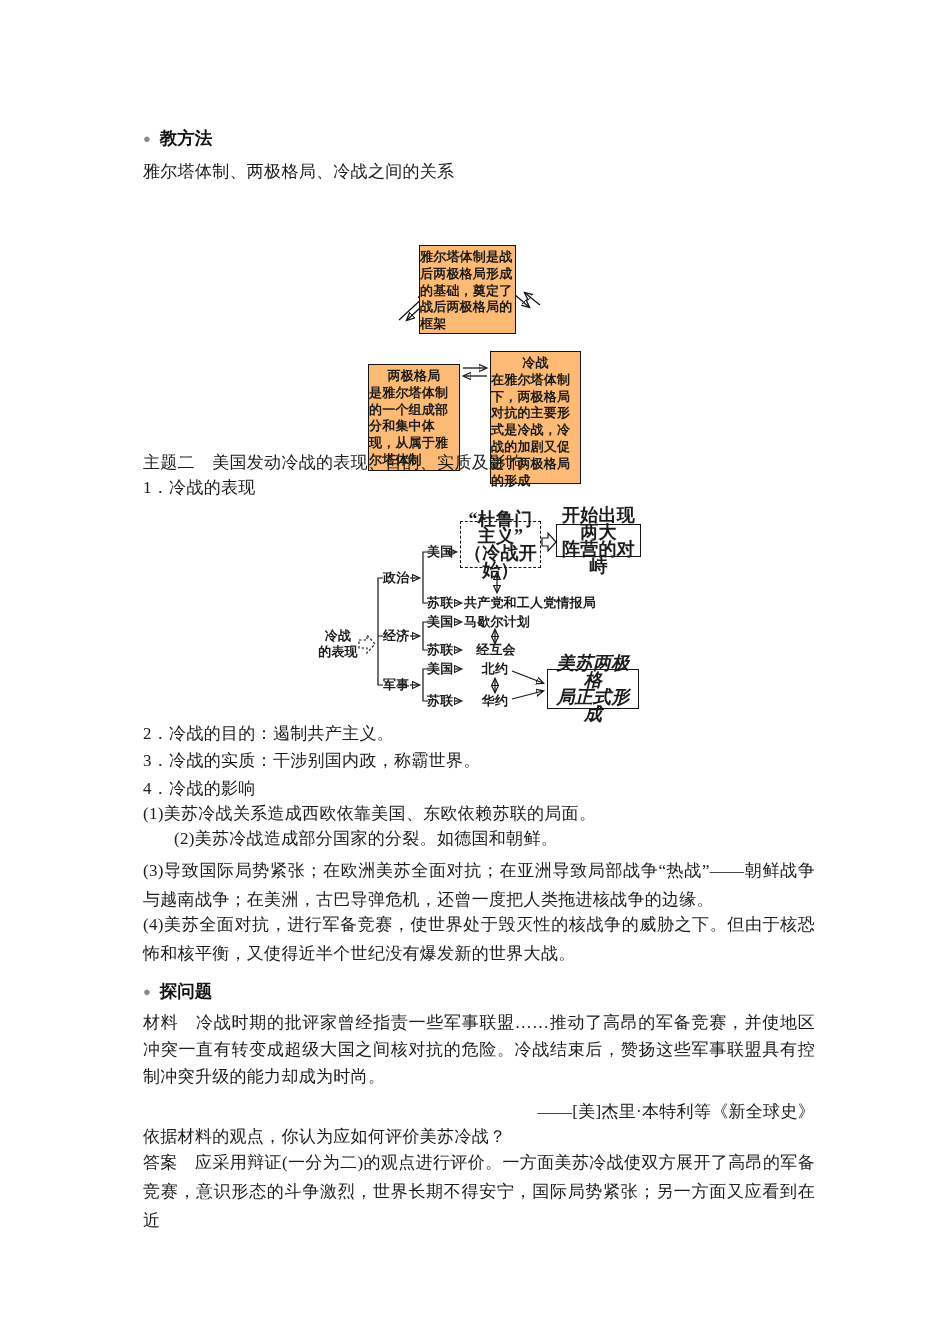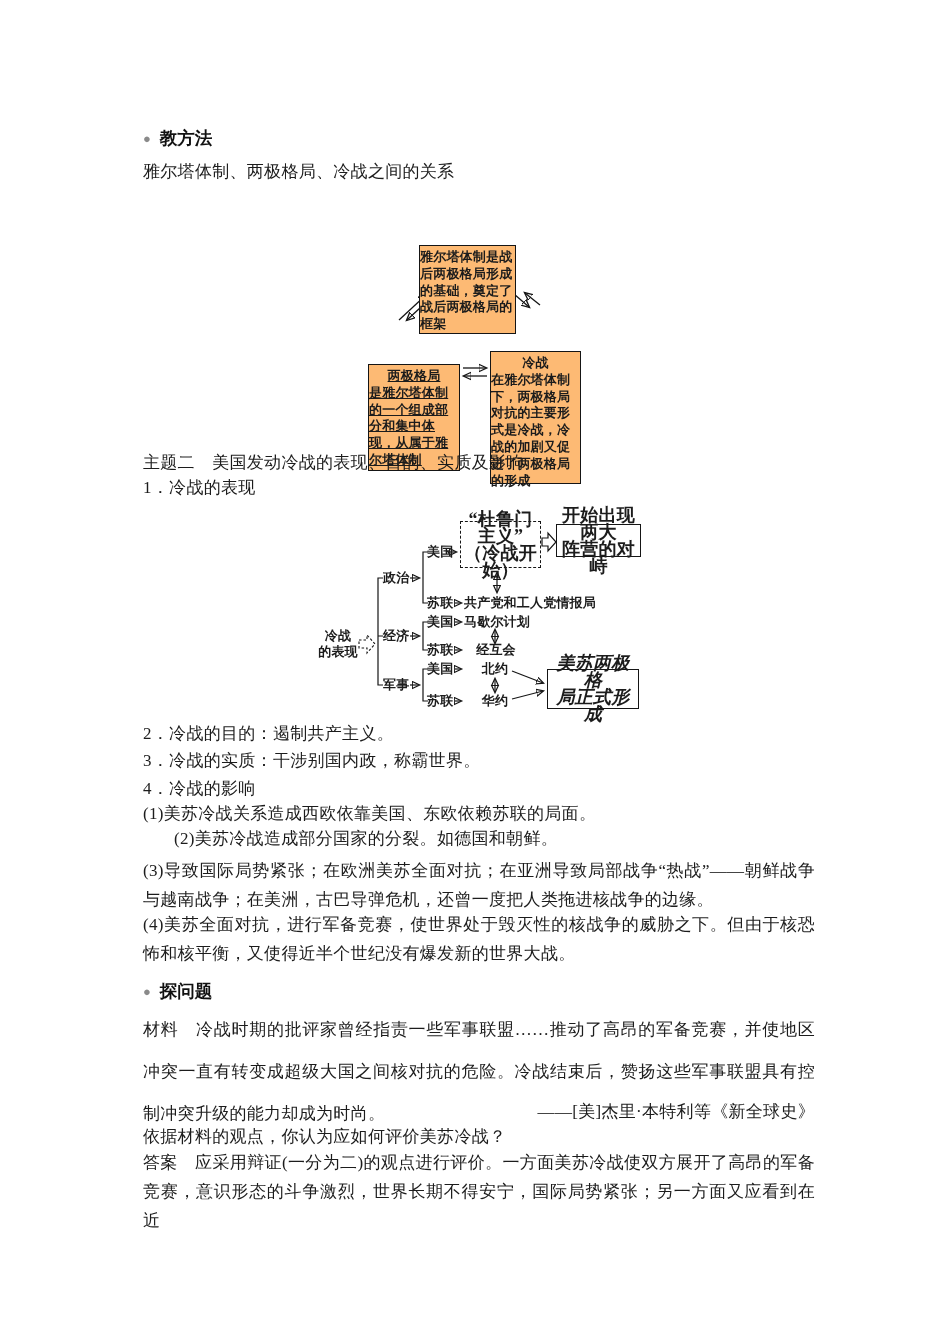--- a/index.html
+++ b/index.html
@@ -50,21 +50,21 @@
         </marker>
       </defs>
       <line x1="399" y1="122" x2="426" y2="97" stroke-width="1.3" marker-end="url(#ah)"></line>
       <line x1="434" y1="97" x2="407" y2="122" stroke-width="1.3" marker-end="url(#ah)"></line>
       <line x1="540" y1="107" x2="525" y2="95" stroke-width="1.3" marker-end="url(#ah)"></line>
       <line x1="514" y1="96" x2="529" y2="109" stroke-width="1.3" marker-end="url(#ah)"></line>
       <line x1="463" y1="170" x2="486" y2="170" stroke-width="1.3" marker-end="url(#ah)"></line>
       <line x1="487" y1="178" x2="464" y2="178" stroke-width="1.3" marker-end="url(#ah)"></line>
     </svg>
     <div class="d1box" style="left:419px;top:5px;width:97px;height:89px;">雅尔塔体制是战后两极格局形成的基础，奠定了战后两极格局的框架</div>
-    <div class="d1box" style="left:368px;top:124px;width:92px;height:107px;text-decoration:underline;">
+    <div class="d1box" style="left:368px;top:124px;width:92px;height:107px;">
       <div class="d1title">两极格局</div>
       <div>是雅尔塔体制的一个组成部分和集中体现，从属于雅尔塔体制</div>
     </div>
     <div class="d1box" style="left:490px;top:111px;width:91px;height:133px;">
       <div class="d1title">冷战</div>
       <div>在雅尔塔体制下，两极格局对抗的主要形式是冷战，冷战的加剧又促进了两极格局的形成</div>
     </div>
   </div>
 
   <div class="txtline" style="top:451px;">主题二　美国发动冷战的表现、目的、实质及影响</div>
@@ -137,18 +137,18 @@
   <div class="txtline" style="top:802px;">(1)美苏冷战关系造成西欧依靠美国、东欧依赖苏联的局面。</div>
   <div class="txtline" style="top:827px;margin-left:31px;">(2)美苏冷战造成部分国家的分裂。如德国和朝鲜。</div>
   <div class="para" style="top:856px;">(3)导致国际局势紧张；在欧洲美苏全面对抗；在亚洲导致局部战争“热战”——朝鲜战争与越南战争；在美洲，古巴导弹危机，还曾一度把人类拖进核战争的边缘。</div>
   <div class="para" style="top:910px;">(4)美苏全面对抗，进行军备竞赛，使世界处于毁灭性的核战争的威胁之下。但由于核恐怖和核平衡，又使得近半个世纪没有爆发新的世界大战。</div>
 
   <div class="heading" style="top:980px;">
     <span class="bullet" style="color:#8a8a8a;">●</span>
     <span>探问题</span>
   </div>
 
-  <div class="para" style="top:1009px;line-height:42px;">材料　冷战时期的批评家曾经指责一些军事联盟……推动了高昂的军备竞赛，并使地区冲突一直有转变成超级大国之间核对抗的危险。冷战结束后，赞扬这些军事联盟具有控制冲突升级的能力却成为时尚。</div>
+  <div class="para" style="top:1009px;line-height:27px;">材料　冷战时期的批评家曾经指责一些军事联盟……推动了高昂的军备竞赛，并使地区冲突一直有转变成超级大国之间核对抗的危险。冷战结束后，赞扬这些军事联盟具有控制冲突升级的能力却成为时尚。</div>
   <div class="txtline right" style="top:1100px;">——[美]杰里·本特利等《新全球史》</div>
   <div class="txtline" style="top:1125px;">依据材料的观点，你认为应如何评价美苏冷战？</div>
   <div class="para" style="top:1148px;">答案　应采用辩证(一分为二)的观点进行评价。一方面美苏冷战使双方展开了高昂的军备竞赛，意识形态的斗争激烈，世界长期不得安宁，国际局势紧张；另一方面又应看到在近</div>
 
 </div>
 
 </body></html>

